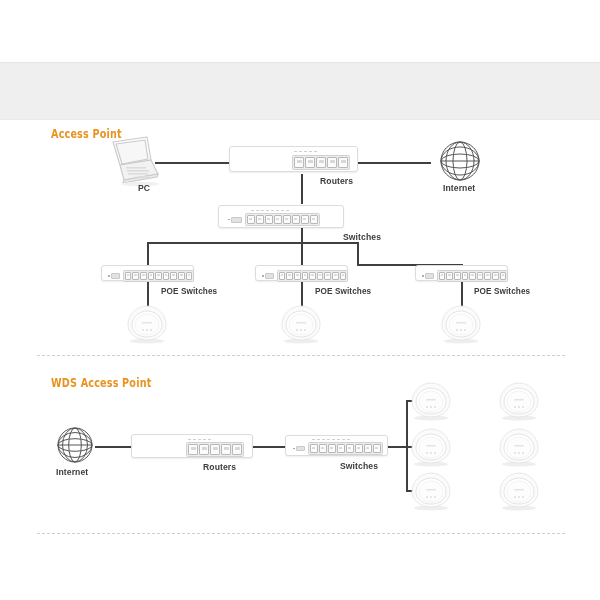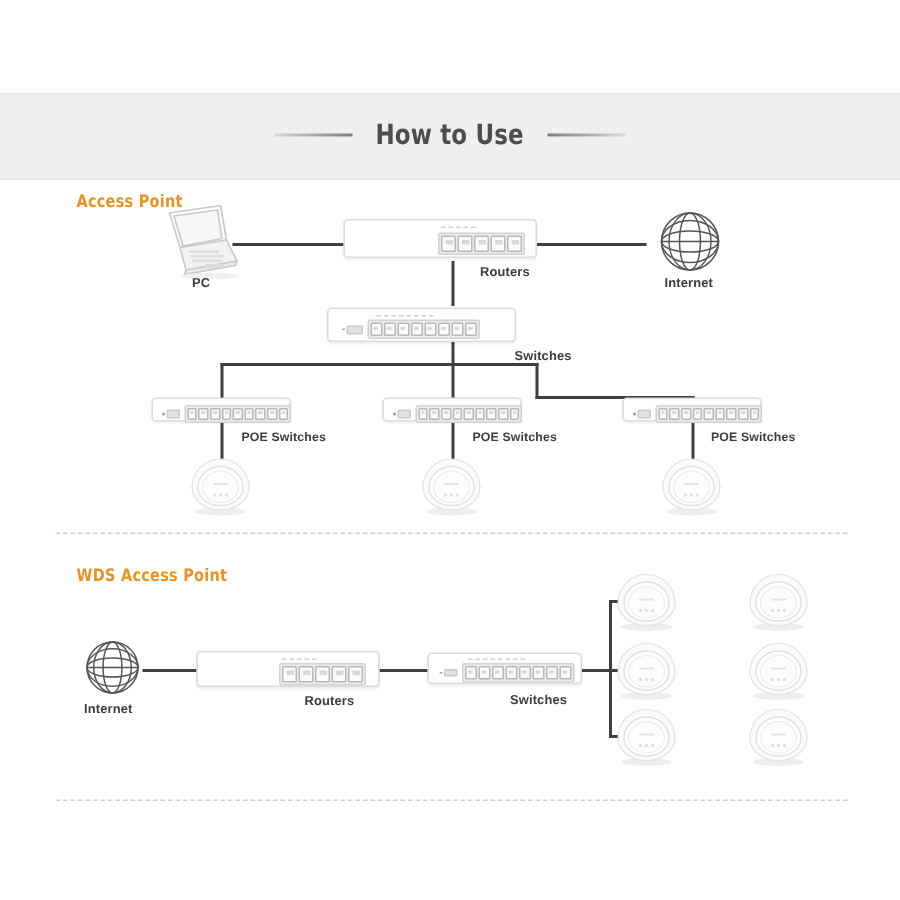--- a/index.html
+++ b/index.html
@@ -122,25 +122,20 @@
     letter-spacing:.1px;white-space:nowrap;
     font-weight:400;
   }
 </style>
 </head>
 <body>
 
 <div id="stage">
 
   <div class="header-band"></div>
-  <div class="header-inner">
-    <span class="hrule left"></span>
-    <span class="htitle">How to Use</span>
-    <span class="hrule right"></span>
-  </div>
 
   <div class="sec-label" id="label-access-point">Access Point</div>
 
   <div class="ln lnh" style="left:155px;top:162px;width:74px;"></div>
 
   <div class="ln lnh" style="left:358px;top:162px;width:73px;"></div>
 
   <div class="ln lnv" style="left:301px;top:174px;height:30px;"></div>
 
   <div class="ln lnv" style="left:301px;top:228px;height:15px;"></div>
@@ -166,21 +161,21 @@
       </g>
       <g fill="#dcdcdc">
         <rect x="26" y="33" width="20" height="1.6"></rect>
         <rect x="27" y="36" width="22" height="1.6"></rect>
         <rect x="28" y="39" width="20" height="1.6"></rect>
         <rect x="37" y="42" width="12" height="2.6" rx="1"></rect>
       </g>
       <ellipse cx="40" cy="50" rx="19" ry="2.2" fill="#f0f0f0"></ellipse>
     </svg>
   </div>
-  <div class="cap" style="left:128px;top:183px;">PC</div>
+  <div class="cap" style="left:138px;top:183px;">PC</div>
 
   <div class="netbox" style="left:229px;top:146px;width:129px;height:26px;">
     <div class="toprow" style="left:64px;top:4px;">
       <span class="topdot"></span>
       <span class="topdot"></span>
       <span class="topdot"></span>
       <span class="topdot"></span>
       <span class="topdot"></span>
     </div>
     <div class="ports" style="left:62px;top:8px;">

